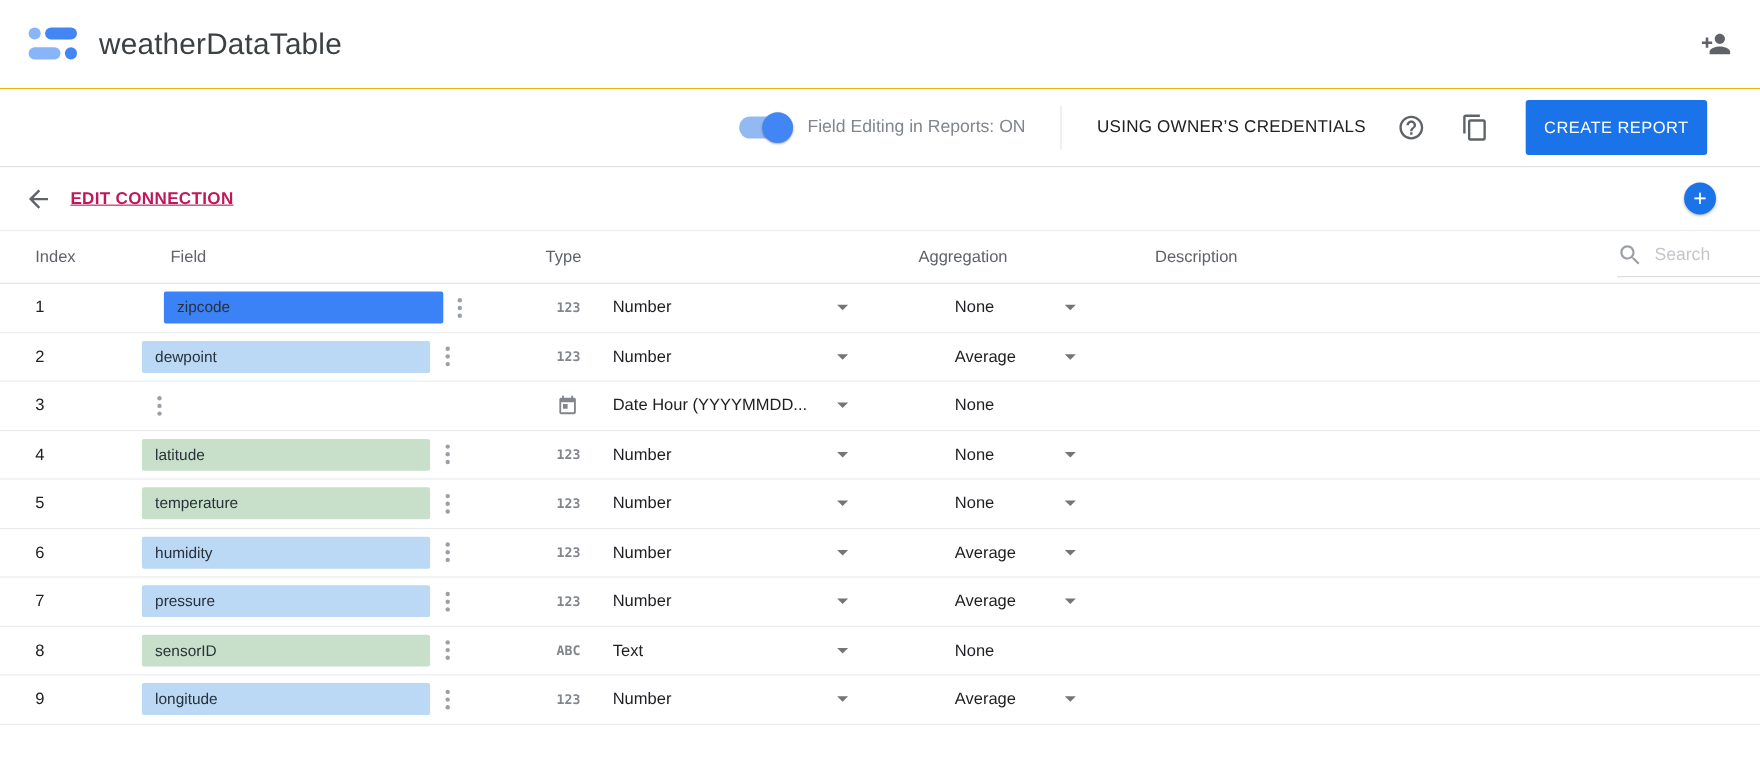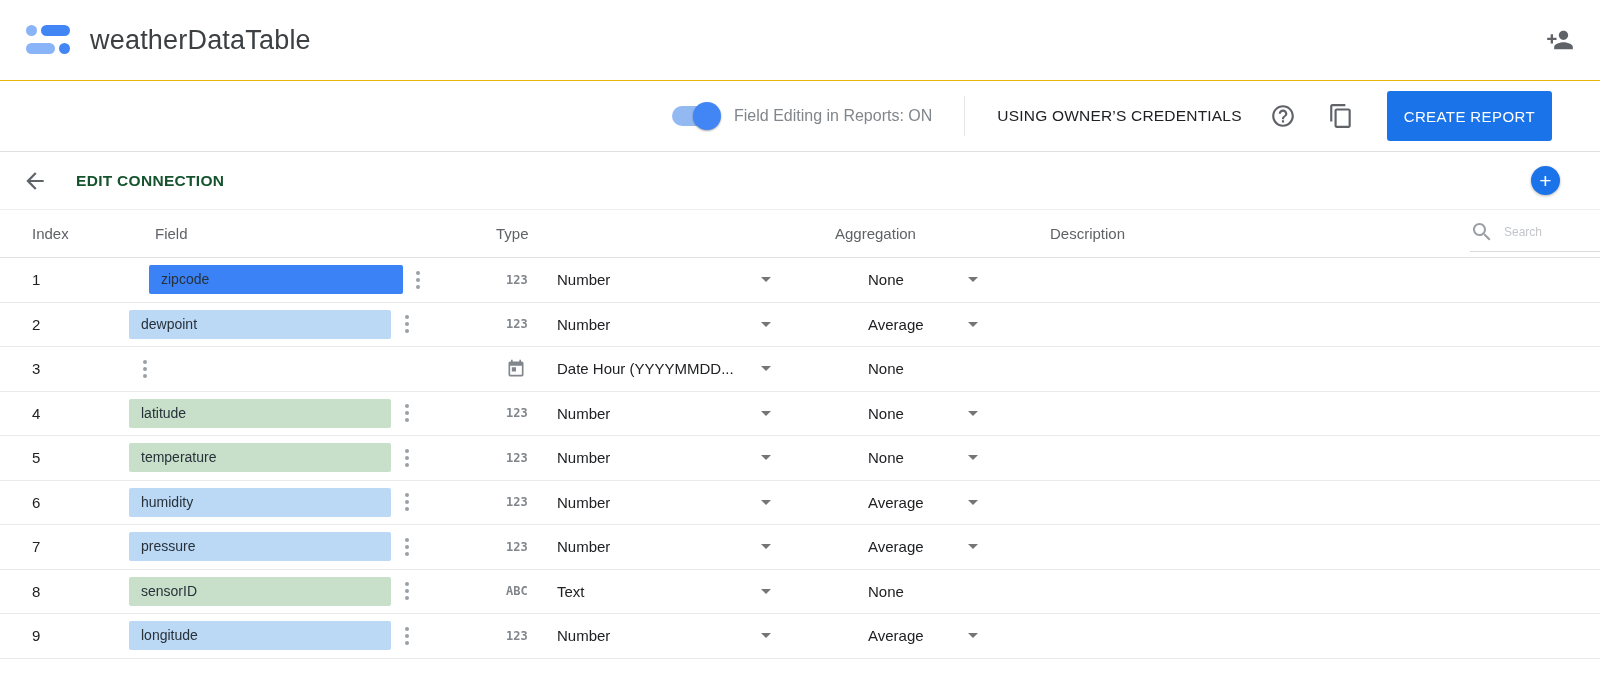--- a/index.html
+++ b/index.html
@@ -30,37 +30,37 @@
   .toggle-label { margin-left: 16px; font-size: 16px; color: #80868b; white-space: nowrap; }
   .vdivider { width: 1px; height: 40px; background: #e4e4e4; margin-left: 32px; flex: none; }
   .credentials { margin-left: 32px; font-size: 15.5px; letter-spacing: .2px; color: #202124; cursor: pointer; white-space: nowrap; font-weight: 500; }
   .help { margin-left: 28px; cursor: pointer; display: flex; }
   .copy { margin-left: 32px; cursor: pointer; display: flex; }
   .create-report { margin-left: auto; height: 50px; padding: 0 17px; background: var(--accent-blue); color: #fff; border: none; border-radius: 3px; font-size: 15px; font-weight: 500; letter-spacing: .4px; font-family: inherit; cursor: pointer; }
 
   
   .connbar { height: 58px; display: flex; align-items: center; padding-left: 22px; border-bottom: 1px solid #ededed; }
   .back { display: flex; cursor: pointer; }
-  .conn-label { margin-left: 28px; font-size: 15.5px; font-weight: 600; color: #14532d; letter-spacing: .3px; cursor: pointer; }
+  .conn-label { margin-left: 16px; font-size: 15.5px; font-weight: 600; color: #be185d; letter-spacing: .3px; cursor: pointer; text-decoration: underline; }
   .add-field { margin-left: auto; margin-right: 40px; width: 29px; height: 29px; border-radius: 50%; background: var(--accent-blue); color: #fff; border: none; font-size: 21px; line-height: 26px; padding: 0; cursor: pointer; box-shadow: 0 1px 3px rgba(0,0,0,.3); font-family: inherit; }
 
   
   .col-index { width: 129px; padding-left: 32px; flex: none; }
   .col-field { width: 296px; flex: none; }
   .col-type  { width: 370px; flex: none; }
   .col-agg   { width: 205px; flex: none; }
   .col-desc  { flex: 1; }
 
   .thead { height: 48px; display: flex; align-items: center; border-bottom: 1px solid #e0e0e0; color: #5f6368; font-size: 15px; }
   .thead .col-field { padding-left: 26px; }
   .thead .col-type  { padding-left: 71px; }
   .thead .col-agg   { padding-left: 40px; }
   .thead .col-desc  { padding-left: 50px; }
   .search { margin-left: auto; width: 130px; display: flex; align-items: center; border-bottom: 1px solid #d8dade; height: 36px; padding-bottom: 2px; }
-  .search input { border: none; outline: none; width: 92px; margin-left: 8px; font-size: 12px; font-family: inherit; color: #202124; background: transparent; }
+  .search input { border: none; outline: none; width: 92px; margin-left: 8px; font-size: 16px; font-family: inherit; color: #202124; background: transparent; }
   .search input::placeholder { color: #c3c6ca; }
 
   .trow { display: flex; align-items: center; height: 44.5px; border-bottom: 1px solid #e9eaec; font-size: 15px; }
   .trow .col-field { display: flex; align-items: center; }
   .chip { width: 262px; height: 29px; line-height: 29px; padding: 0 12px; border-radius: 2px; font-size: 14px; color: #27313a; overflow: hidden; white-space: nowrap; cursor: pointer; }
   .dots { margin-left: 9px; width: 14px; display: flex; flex-direction: column; align-items: center; gap: 3px; cursor: pointer; padding: 2px 0; }
   .dots i { width: 4px; height: 4px; border-radius: 50%; background: #9aa0a6; }
   .trow .col-type { display: flex; align-items: center; padding-left: 81px; }
   .type-icon { width: 34px; flex: none; display: flex; align-items: center; }
   .type-icon .glyph { font-family: "DejaVu Sans Mono", monospace; font-weight: bold; color: #80868b; font-size: 12px; }

